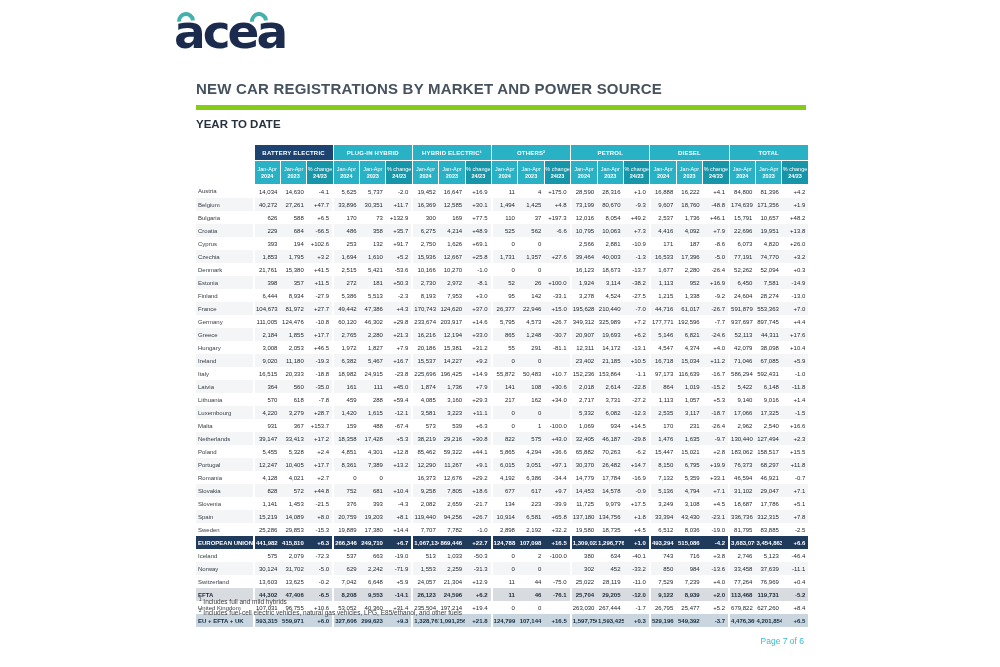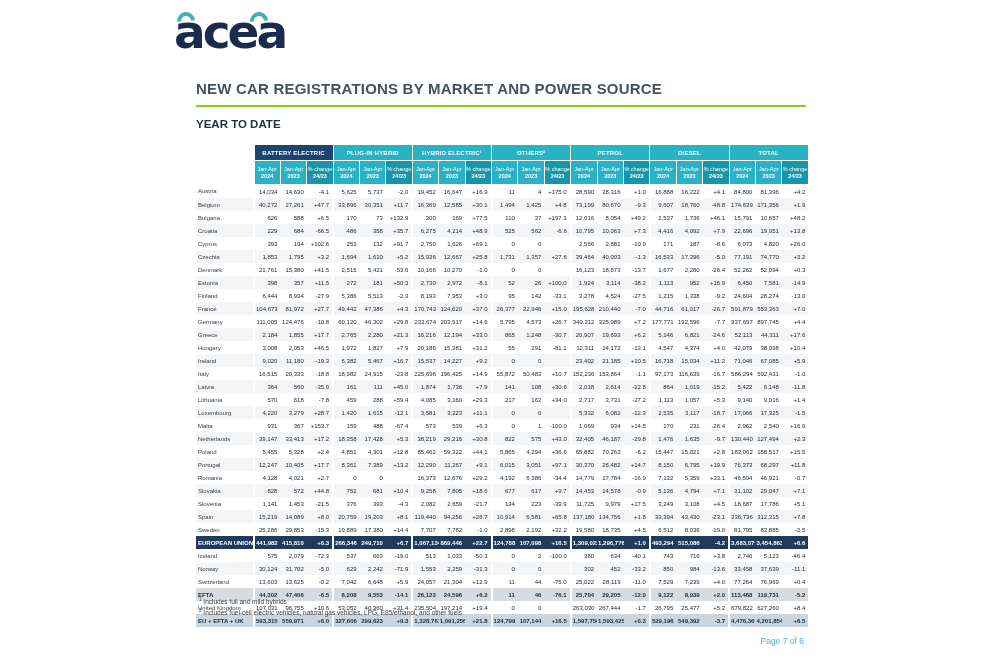--- a/index.html
+++ b/index.html
@@ -7,21 +7,21 @@
         font-family:"Liberation Sans","DejaVu Sans",sans-serif;overflow:hidden;}
   
   .logo{position:absolute;left:174px;top:4px;font-family:"DejaVu Sans",sans-serif;
         font-weight:bold;font-size:47px;letter-spacing:-3px;color:#1b2b4d;}
   .logo .accent{position:absolute;width:10px;height:10px;border:4px solid #2fa9a4;
         border-radius:50%;border-bottom-color:transparent;border-right-color:transparent;opacity:.9}
   .logo .a1{left:3px;top:8px;transform:rotate(40deg);}
   .logo .a2{left:76px;top:8px;transform:rotate(40deg);}
   
   .title{position:absolute;left:196px;top:80px;width:610px;font-size:15px;font-weight:bold;
-         color:#46525e;letter-spacing:.2px;padding-bottom:8px;border-bottom:2px solid #84cc16;}
+         color:#46525e;letter-spacing:.2px;padding-bottom:8px;border-bottom:5px solid #84cc16;}
   .subtitle{position:absolute;left:196px;top:118px;font-size:11.5px;font-weight:bold;color:#273240;text-align:center;}
   
   .tblwrap{position:absolute;left:196px;top:144px;width:612px;}
   table{border-collapse:collapse;table-layout:fixed;width:612px;}
   col.cname{width:58px;} col.cv{width:26.4px;}
   th,td{margin:0;overflow:hidden;white-space:nowrap;}
   th.grp{height:13px;font-size:6px;font-weight:bold;color:#fff;text-align:center;
          border:1px solid #fff;letter-spacing:.2px;}
   th.grp.navy{background:#1d4370;} th.grp.teal{background:#29b2c6;}
   th.sub{height:21px;font-size:5.5px;font-weight:normal;color:#fff;text-align:center;

